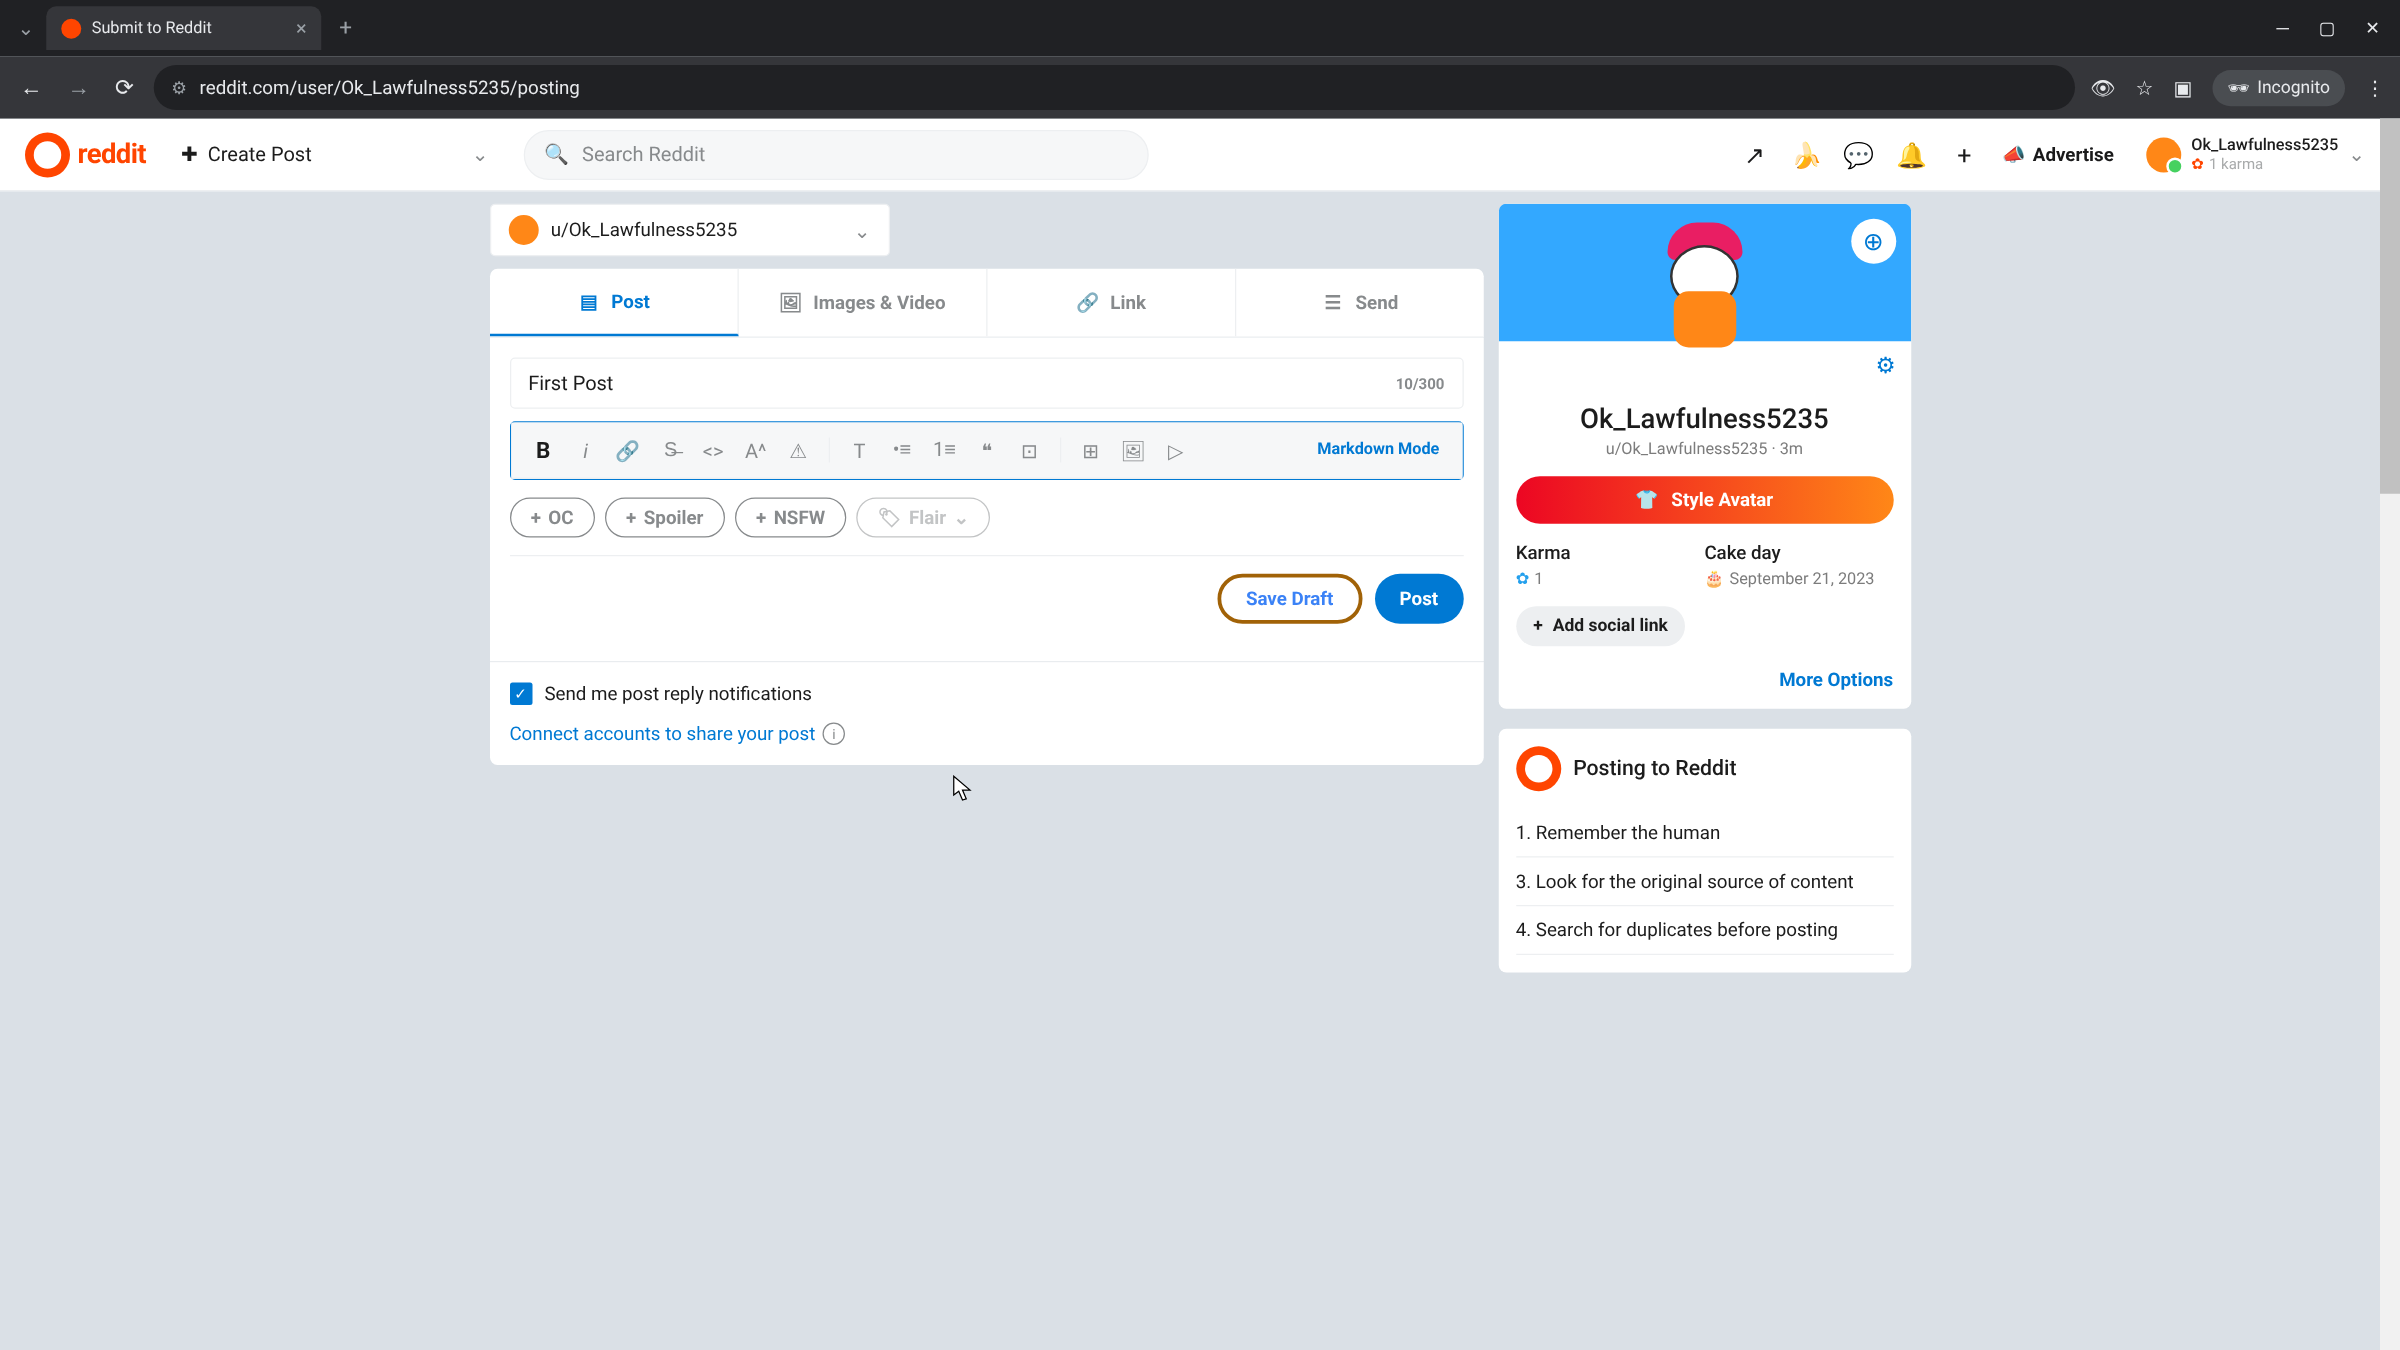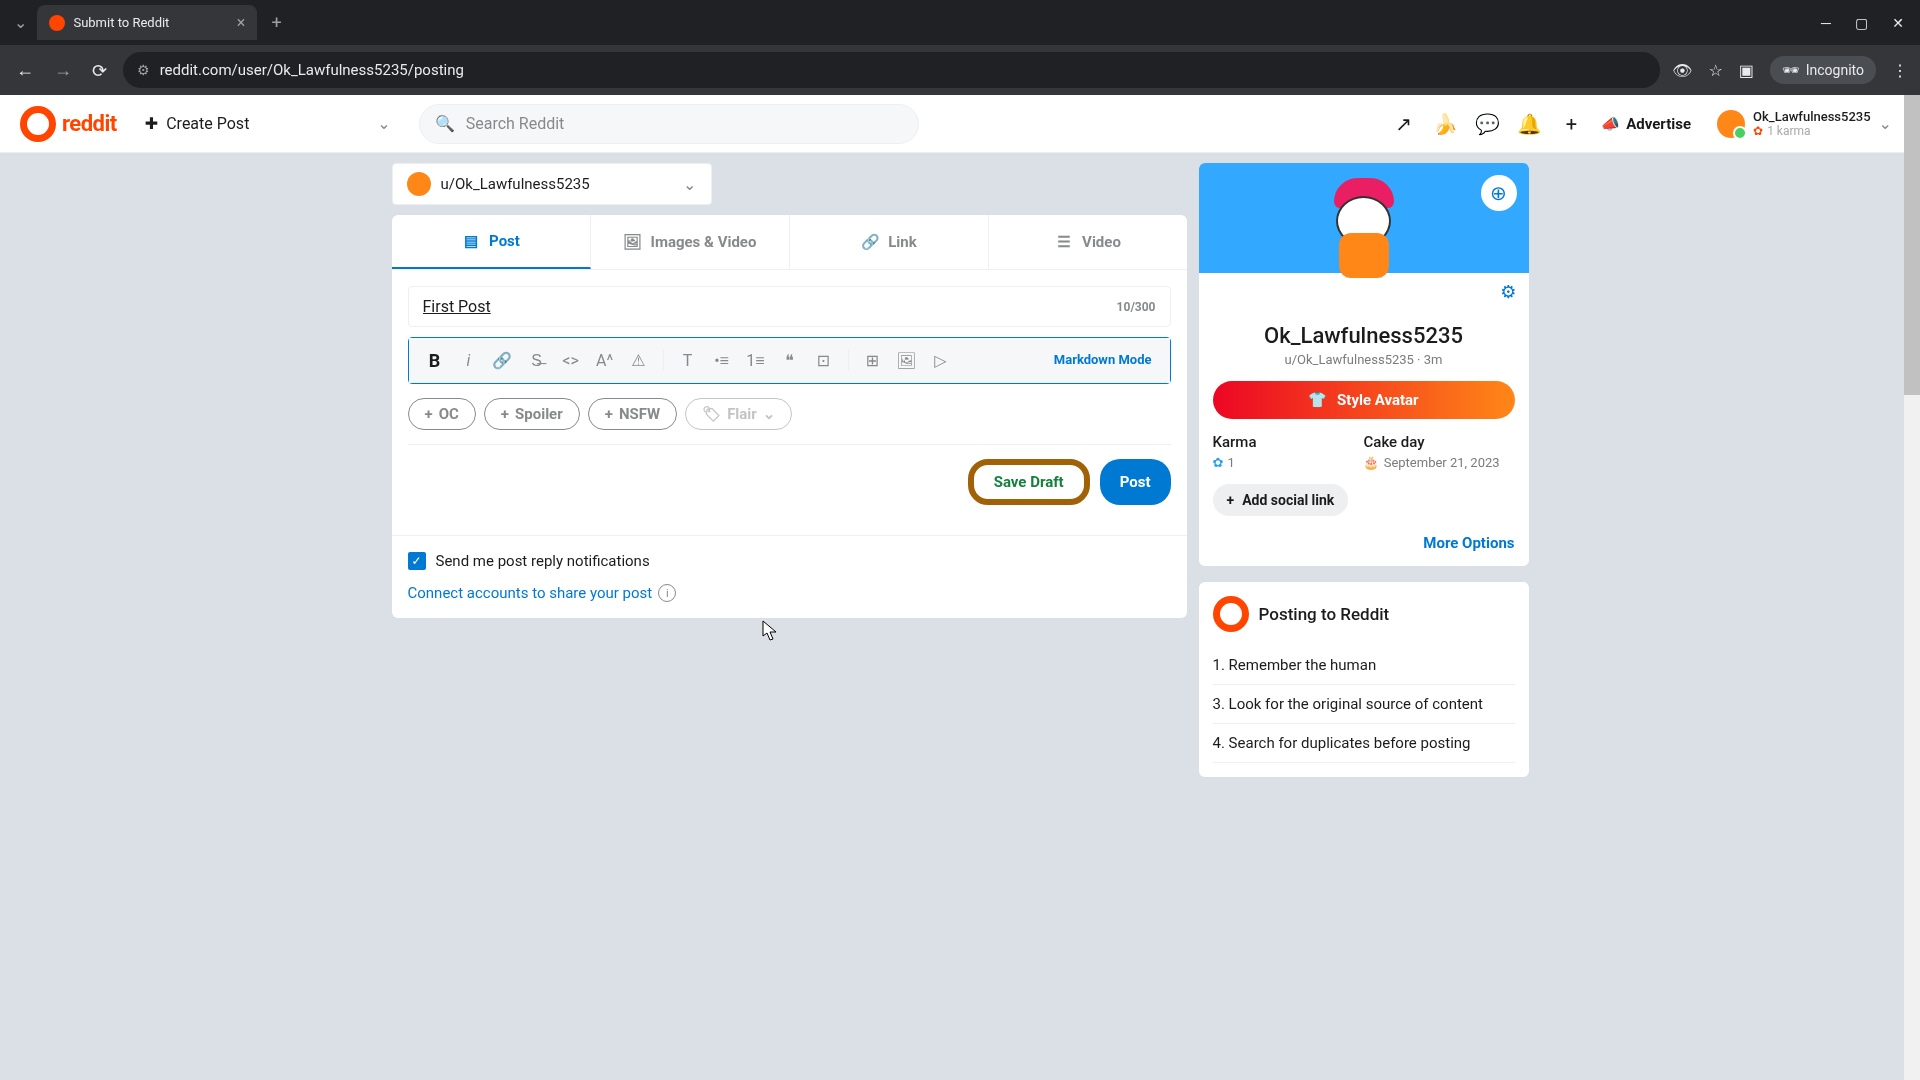--- a/index.html
+++ b/index.html
@@ -58,41 +58,41 @@
 
 .post-tabs { background: #fff; border-radius: 6px 6px 0 0; display: flex; border-bottom: 1px solid #edeff1; }
 .post-tab { flex: 1; padding: 16px; display: flex; align-items: center; justify-content: center; gap: 8px; color: #878a8c; font-weight: bold; font-size: 15px; cursor: pointer; border-right: 1px solid #edeff1; }
 .post-tab:last-child { border-right: none; }
 .post-tab.active { color: #0079d3; border-bottom: 2px solid #0079d3; }
 .tab-icon { width: 20px; height: 20px; display: inline-flex; align-items: center; justify-content: center; }
 
 
 .post-form { background: #fff; padding: 16px; }
 .title-row { display: flex; align-items: center; border: 1px solid #edeff1; border-radius: 4px; padding: 10px 14px; margin-bottom: 10px; }
-.title-input { flex: 1; border: none; outline: none; font-size: 16px; color: #1c1c1c; text-decoration: underline; }
+.title-input { flex: 1; border: none; outline: none; font-size: 16px; color: #1c1c1c; }
 .char-count { color: #878a8c; font-size: 12px; font-weight: bold; }
 
 .editor { border: 1px solid #0079d3; border-radius: 4px; }
 .editor-toolbar { display: flex; align-items: center; padding: 6px 10px; border-bottom: 1px solid #edeff1; gap: 2px; background: #f6f7f8; }
 .tool-btn { width: 32px; height: 32px; display: flex; align-items: center; justify-content: center; color: #878a8c; cursor: pointer; border-radius: 4px; font-size: 16px; }
 .tool-btn.bold { font-weight: bold; color: #1c1c1c; font-size: 18px; }
 .tool-sep { width: 1px; height: 20px; background: #edeff1; margin: 0 6px; }
 .markdown-toggle { margin-left: auto; color: #0079d3; font-weight: bold; font-size: 13px; text-align: center; line-height: 1.2; cursor: pointer; padding: 4px 8px; }
 .editor-body { padding: 12px 14px; min-height: 140px; font-size: 15px; color: #1c1c1c; resize: vertical; position: relative; }
 .editor-resize { position: absolute; bottom: 2px; right: 2px; color: #878a8c; font-size: 10px; }
 
 
 .tag-row { display: flex; gap: 8px; padding: 14px 0; }
 .tag-btn { border: 1px solid #878a8c; border-radius: 18px; padding: 6px 16px; display: flex; align-items: center; gap: 6px; color: #878a8c; font-weight: bold; font-size: 15px; cursor: pointer; background: #fff; }
 .tag-btn.disabled { opacity: 0.5; cursor: not-allowed; }
 
 
 .action-row { display: flex; justify-content: flex-end; gap: 10px; padding: 14px 0; border-top: 1px solid #edeff1; }
 .btn { border-radius: 20px; padding: 8px 20px; font-weight: bold; font-size: 15px; cursor: pointer; border: none; }
-.btn-outline { background: #fff; border: 6px solid #a16207; color: #15803d; }
+.btn-outline { background: #fff; border: 3px solid #a16207; color: #3b82f6; }
 .btn-primary { background: #0079d3; color: #fff; }
 
 
 .footer-opts { background: #fff; padding: 16px; border-top: 1px solid #edeff1; border-radius: 0 0 6px 6px; }
 .checkbox-row { display: flex; align-items: center; gap: 10px; margin-bottom: 14px; }
 .checkbox { width: 18px; height: 18px; background: #0079d3; border-radius: 2px; display: flex; align-items: center; justify-content: center; color: #fff; font-size: 12px; }
 .checkbox-label { font-size: 15px; color: #1c1c1c; }
 .connect-link { color: #0079d3; font-size: 15px; display: flex; align-items: center; gap: 6px; }
 .info-icon { width: 18px; height: 18px; border: 1px solid #878a8c; border-radius: 50%; display: inline-flex; align-items: center; justify-content: center; font-size: 11px; color: #878a8c; }
 
@@ -229,21 +229,21 @@
       <div class="post-tab">
         <span class="tab-icon">🖼</span>
         <span>Images &amp; Video</span>
       </div>
       <div class="post-tab">
         <span class="tab-icon">🔗</span>
         <span>Link</span>
       </div>
       <div class="post-tab">
         <span class="tab-icon">☰</span>
-        <span>Video</span>
+        <span>Send</span>
       </div>
     </div>
 
     <div class="post-form">
       <div class="title-row">
         <input class="title-input" value="First Post" style="">
         <span class="char-count">10/300</span>
       </div>
 
       <div class="editor">

